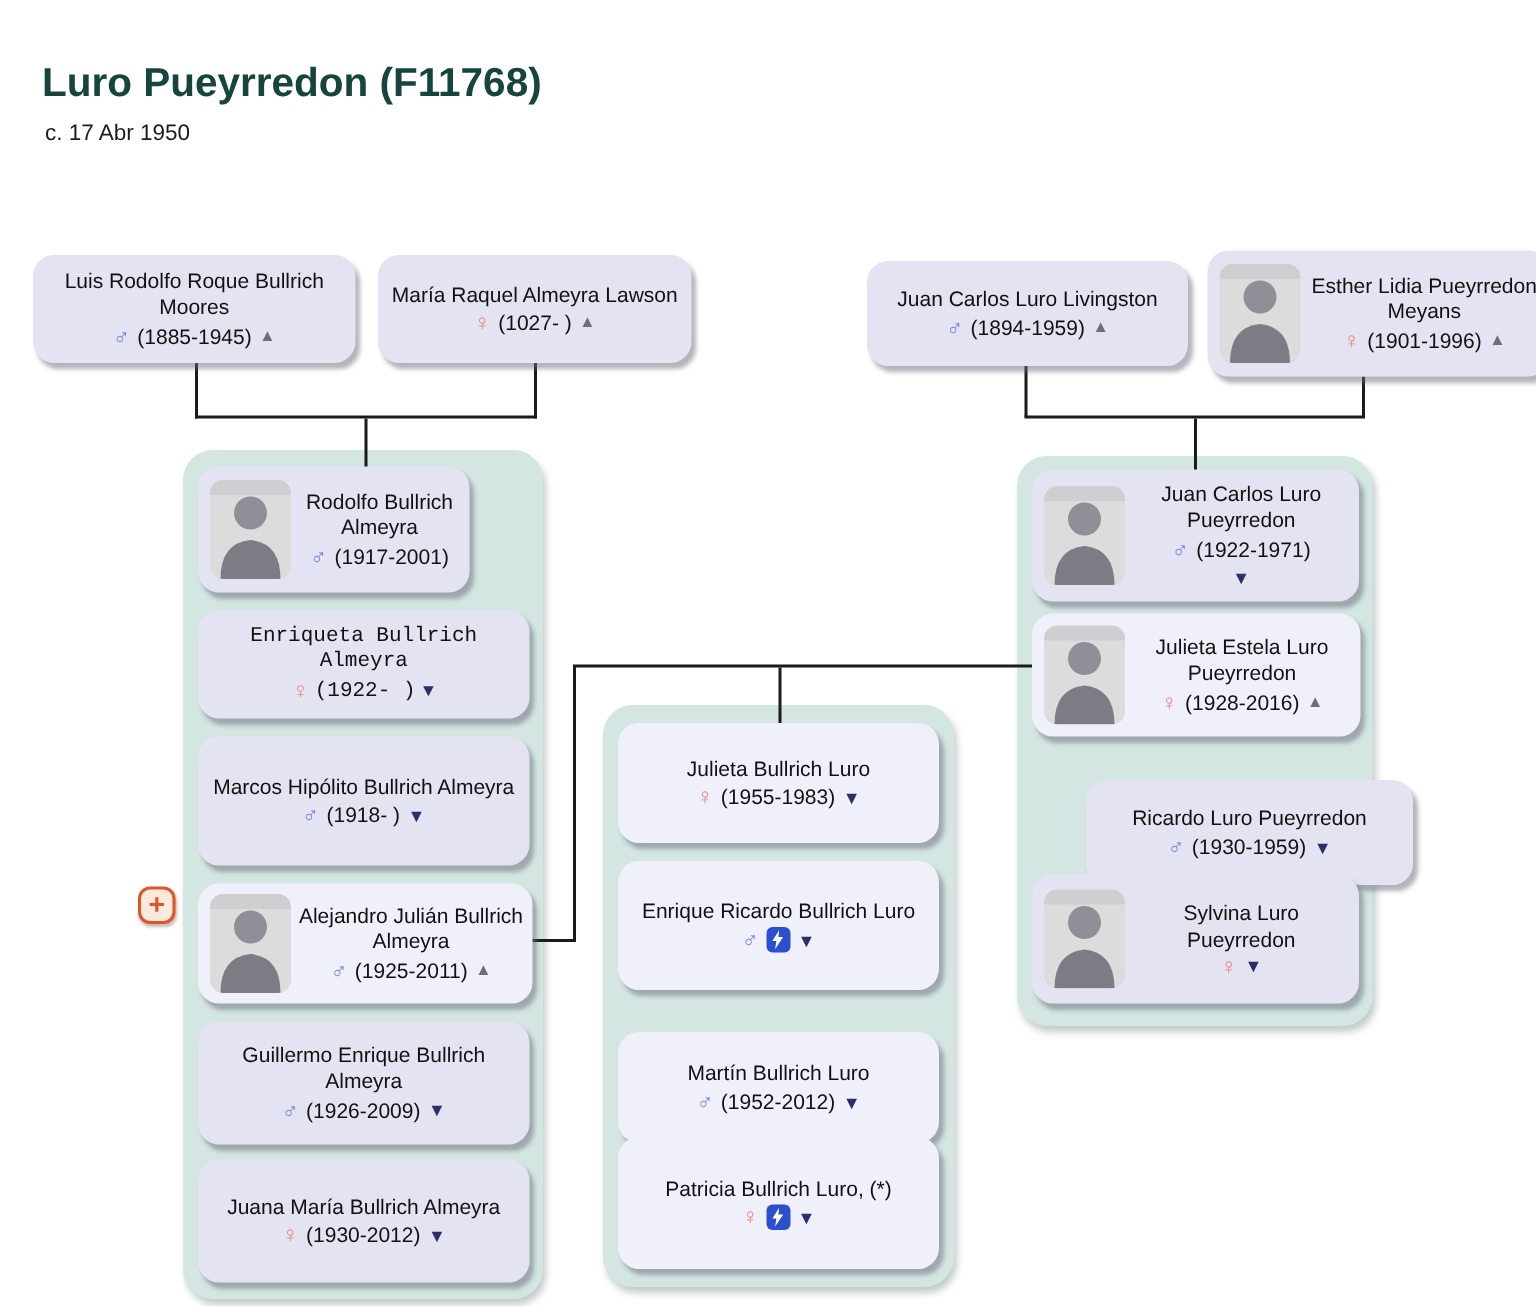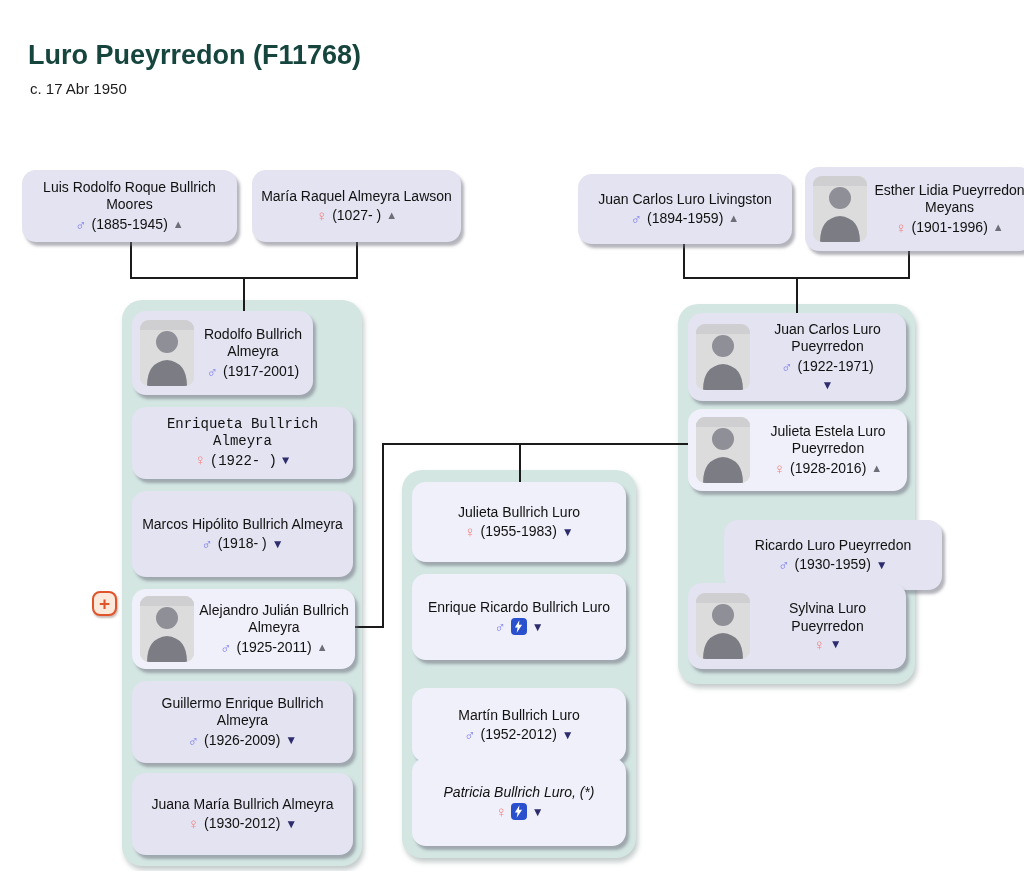--- a/index.html
+++ b/index.html
@@ -224,21 +224,21 @@
       <div class="person-box light" style="left: 412px; top: 688px; width: 214px; height: 74px;">
         <div class="ptext">
           <div class="pname">Martín Bullrich Luro</div>
           <div class="meta">
             <span class="gender male">♂</span>
             <span class="dates">(1952-2012)</span>
             <span class="arrow down">▼</span>
           </div>
         </div>
       </div>
-      <div class="person-box light" style="left: 412px; top: 758px; width: 214px; height: 88px; font-style: italic;">
+      <div class="person-box light" style="left: 412px; top: 758px; width: 214px; height: 88px;">
         <div class="ptext">
           <div class="pname">Patricia Bullrich Luro, (*)</div>
           <div class="meta">
             <span class="gender female">♀</span>
             <span class="bolt">
               <svg viewBox="0 0 10 14">
                 <polygon points="6,0 1,8 4,8 3,14 9,5 5.5,5" fill="#fff"></polygon>
               </svg>
             </span>
             <span class="arrow down">▼</span>

